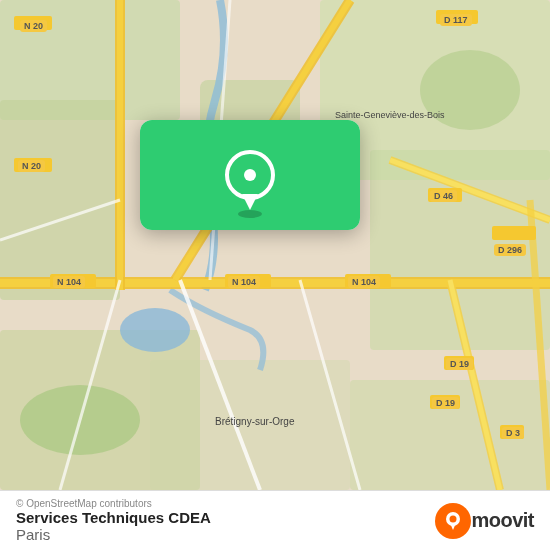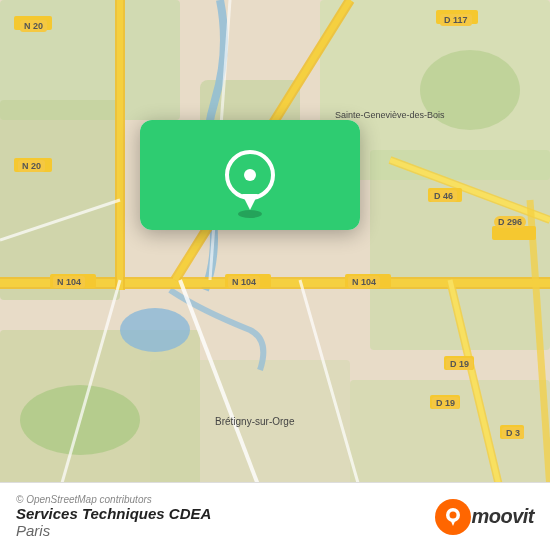--- a/index.html
+++ b/index.html
@@ -87,31 +87,30 @@
       color: #333;
       cursor: pointer;
       width: 100%;
       text-align: center;
       padding: 0;
     }
 
     
     #bottom-bar {
       width: 550px;
-      height: 68px;
+      height: 60px;
       background: white;
       display: flex;
       align-items: center;
       justify-content: space-between;
       padding: 12px 16px;
       border-top: 1px solid #ddd;
       position: absolute;
       bottom: 0;
       left: 0;
-      font-style: italic;
     }
 
     .bottom-left {
       display: flex;
       flex-direction: column;
     }
 
     .attribution {
       font-size: 10px;
       color: #888;
@@ -255,21 +254,21 @@
 
     <rect x="500" y="425" width="24" height="14" rx="2" fill="#f5c830"></rect>
 
     <rect x="492" y="226" width="44" height="14" rx="2" fill="#f5c830"></rect>
   </svg>
 
   <span class="road-label" style="top:20px;left:20px;">N 20</span>
   <span class="road-label" style="top:160px;left:18px;">N 20</span>
   <span class="road-label" style="top:14px;left:440px;">D 117</span>
   <span class="road-label" style="top:190px;left:430px;">D 46</span>
-  <span class="road-label" style="top:216px;left:494px;border-radius:6px;">D 296</span>
+  <span class="road-label" style="top:244px;left:494px;">D 296</span>
   <span class="road-label" style="top:276px;left:228px;">N 104</span>
   <span class="road-label" style="top:276px;left:348px;">N 104</span>
   <span class="road-label" style="top:276px;left:53px;">N 104</span>
   <span class="road-label" style="top:358px;left:446px;">D 19</span>
   <span class="road-label" style="top:397px;left:432px;">D 19</span>
   <span class="road-label" style="top:427px;left:502px;">D 3</span>
 
   <span class="town-label" style="top:416px;left:200px;">Brétigny-sur-Orge</span>
   <span class="town-label" style="top:110px;left:320px;font-size:9px;">Sainte-Geneviève-des-Bois</span>
 

